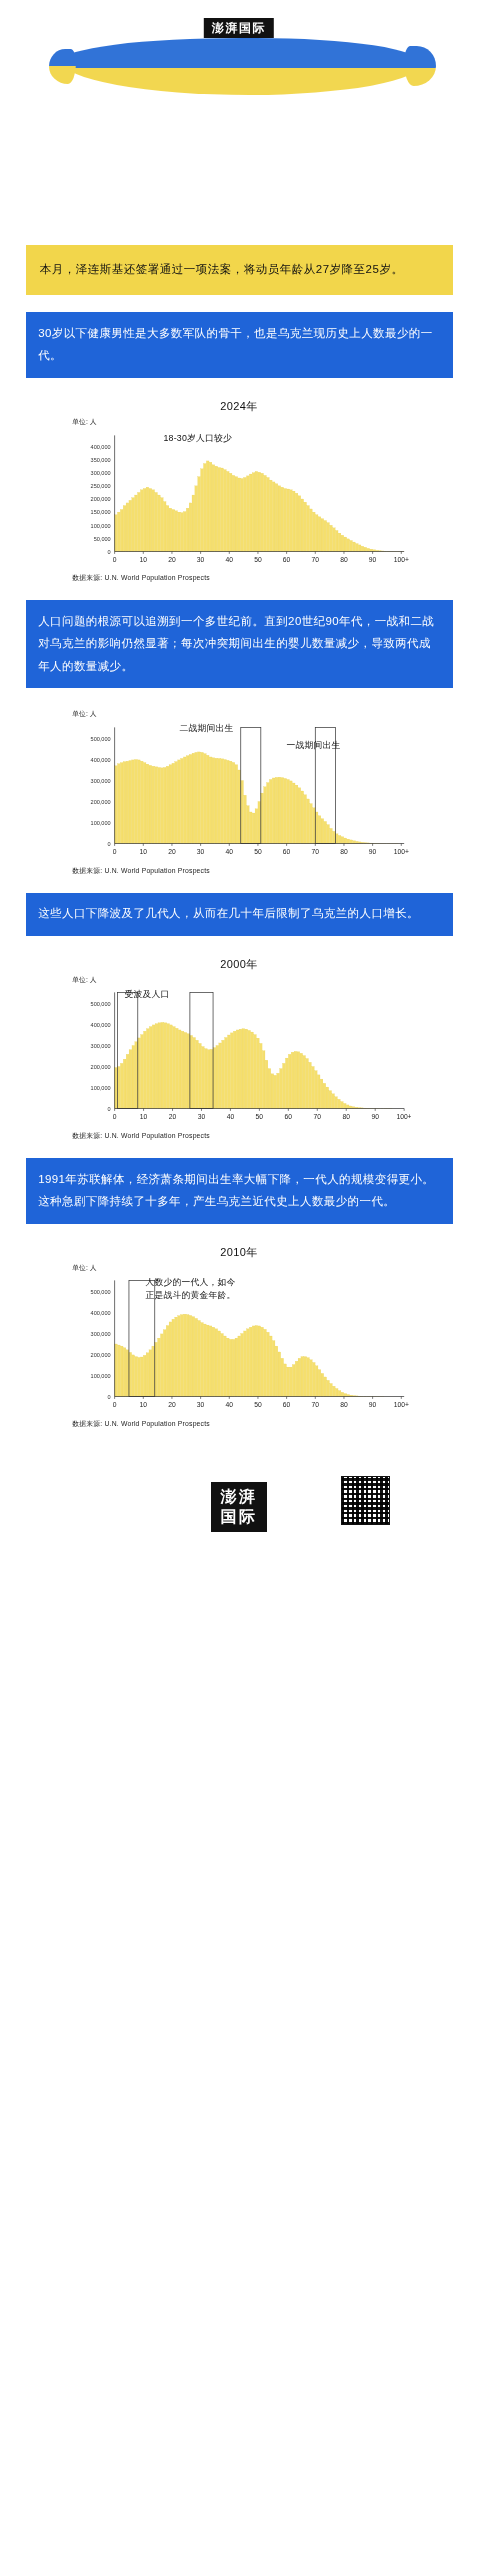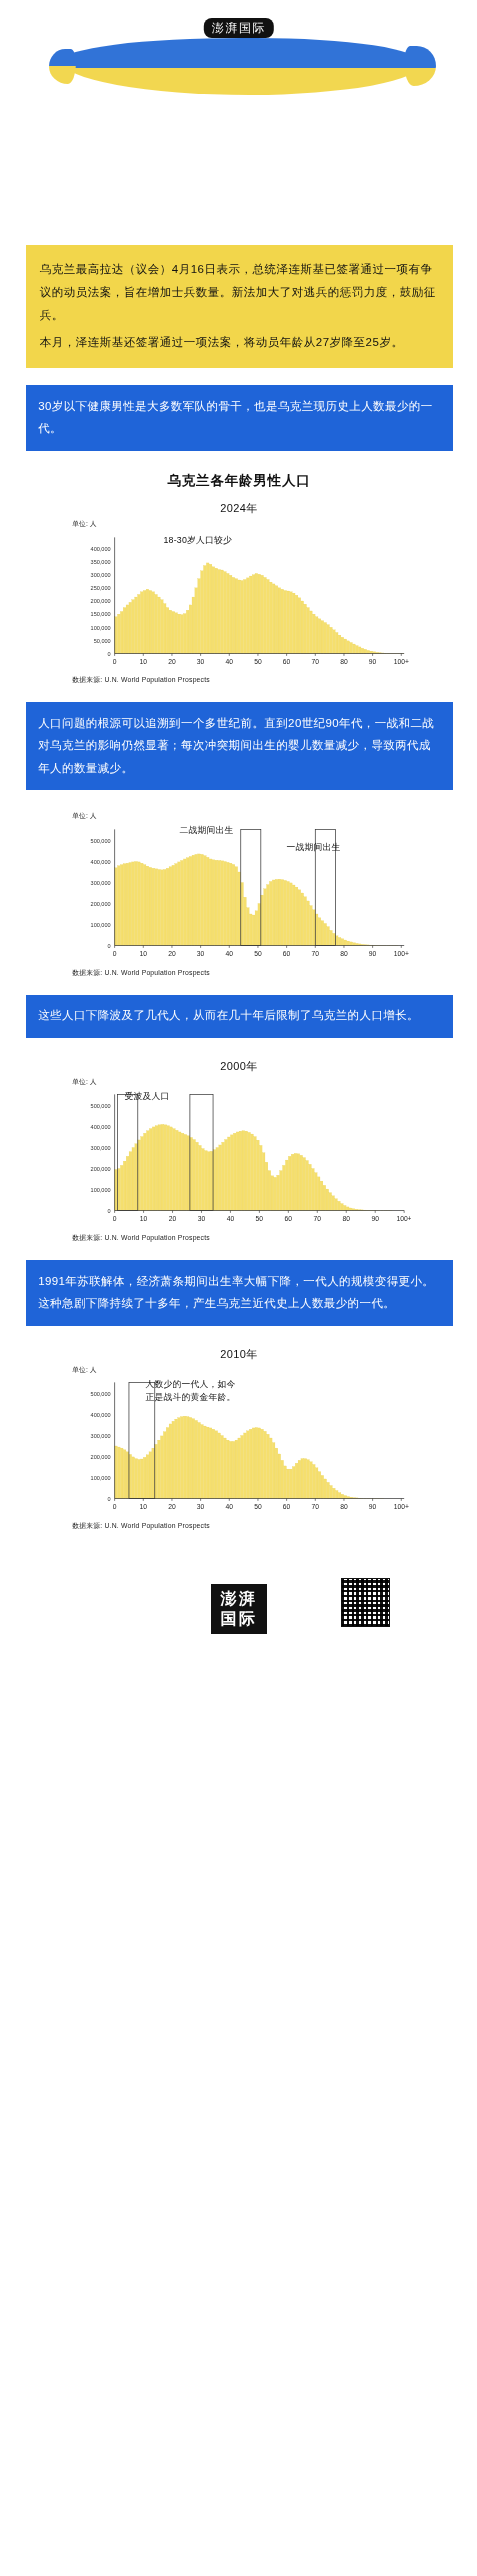--- a/index.html
+++ b/index.html
@@ -28,25 +28,24 @@
   }
   .logo-top {
     position: absolute;
     top: 17.5px;
     left: 50%;
     transform: translateX(-50%);
     z-index: 5;
     background: #111;
     color: #fff;
     font-size: 12px;
-    font-weight: normal;
+    font-weight: bold;
     letter-spacing: 1.6px;
     padding: 3.2px 8px;
     line-height: 1.2;
-    border-radius: 8px;
   }
   .brush {
     position: absolute;
     top: 38px;
     left: 62px;
     width: 360px;
     height: 57px;
     background: linear-gradient(to bottom, #2b6fd6 0%, #2b6fd6 52%, #f2d64b 52%, #f2d64b 100%);
     border-radius: 50% 46% 48% 52% / 40% 44% 56% 60%;
     filter: blur(0.2px);
@@ -202,28 +201,26 @@
 <body>
 
 <div class="page">
 
   <div class="header">
     <div class="brush"></div>
     <div class="logo-top">澎湃国际</div>
   </div>
 
   <div class="lead">
-    <p>乌克兰最高拉达（议会）4月16日表示，总统泽连斯基已签署通过一项有争议的动员法案，旨在增加士兵数量。新法加大了对逃兵的惩罚力度，鼓励征兵。</p>
     <p>本月，泽连斯基还签署通过一项法案，将动员年龄从27岁降至25岁。</p>
   </div>
 
   <div class="callout">30岁以下健康男性是大多数军队的骨干，也是乌克兰现历史上人数最少的一代。</div>
 
   <div class="chart-block">
-    <div class="chart-title">乌克兰各年龄男性人口</div>
     <div class="chart-year">2024年</div>
     <div class="chart-area">
       <div class="chart-unit">单位: 人</div>
       <div class="plot-wrap">
         <div class="anno" style="left:96px; top:3.2px;">18-30岁人口较少</div>
         <svg class="plot-svg" id="svg-2024" width="343" height="140" viewBox="0 0 430 176">
             <text x="53" y="157" text-anchor="end" font-size="7" fill="#333" font-family="&quot;Liberation Sans&quot;, sans-serif">0</text>
             <text x="53" y="140.5" text-anchor="end" font-size="7" fill="#333" font-family="&quot;Liberation Sans&quot;, sans-serif">50,000</text>
             <text x="53" y="124" text-anchor="end" font-size="7" fill="#333" font-family="&quot;Liberation Sans&quot;, sans-serif">100,000</text>
             <text x="53" y="107.5" text-anchor="end" font-size="7" fill="#333" font-family="&quot;Liberation Sans&quot;, sans-serif">150,000</text>

